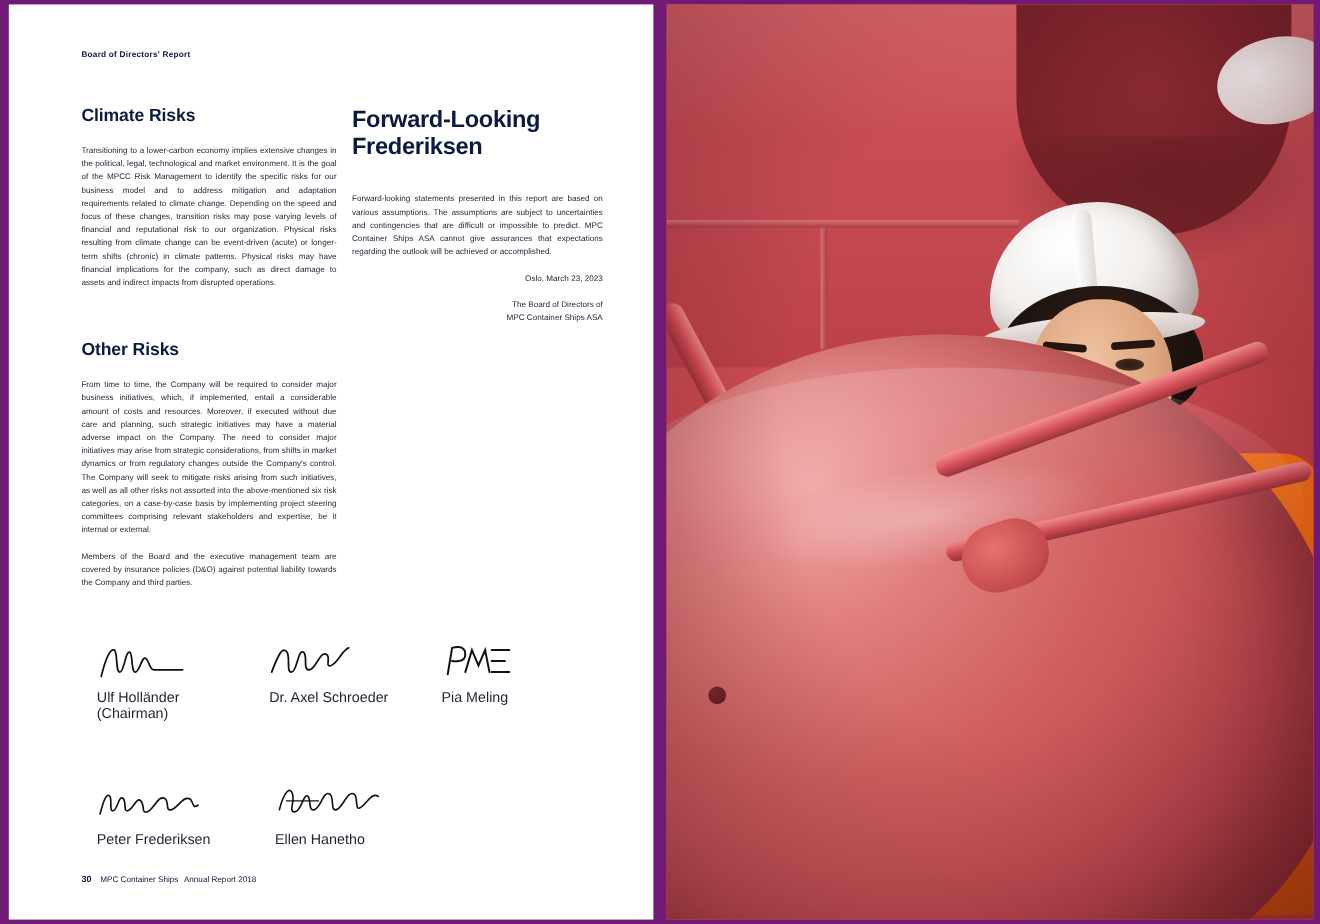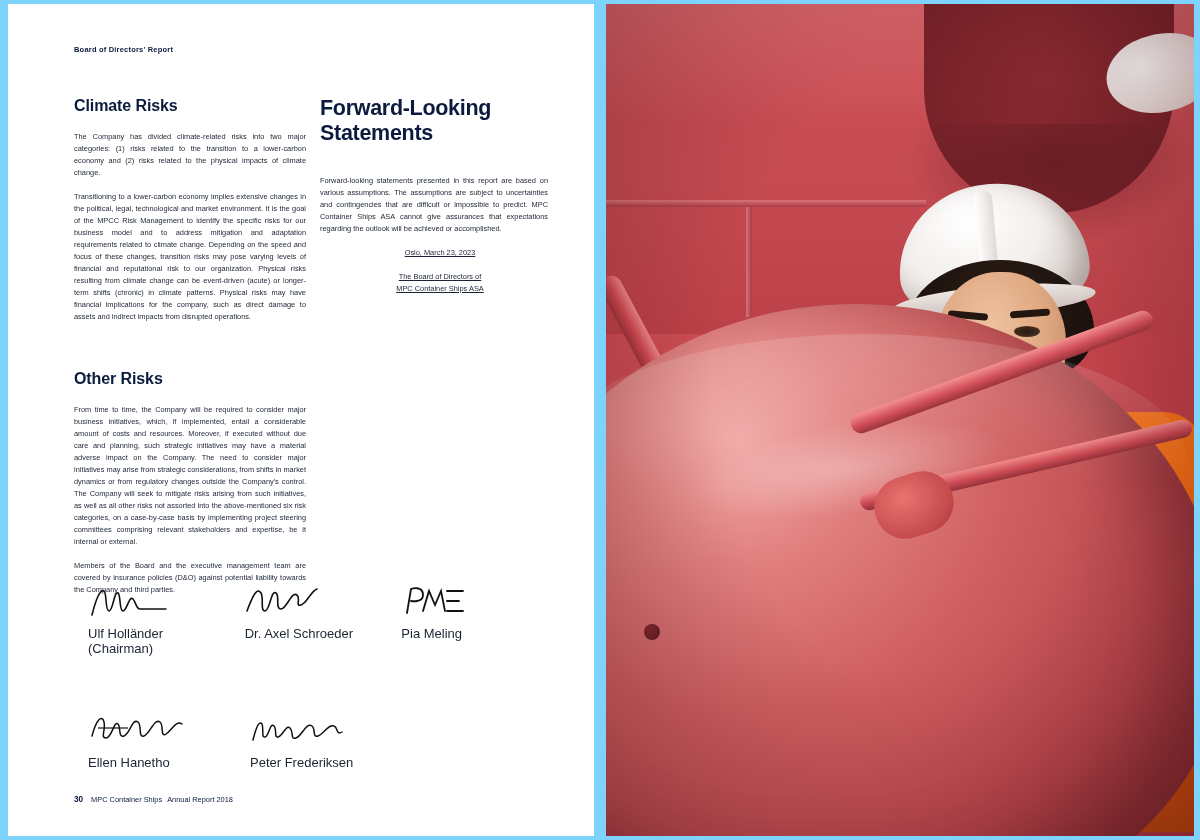--- a/index.html
+++ b/index.html
@@ -11,21 +11,21 @@
   body {
     width: 1200px;
     height: 840px;
     font-family: "Liberation Sans", sans-serif;
     overflow: hidden;
   }
   .page {
     position: relative;
     width: 1200px;
     height: 840px;
-    background: #7dd3fc;
+    background: #701a75;
   }
   .paper {
     position: absolute;
     left: 8px;
     top: 4px;
     width: 586px;
     height: 832px;
     background: #ffffff;
   }
   .photo-panel {
@@ -83,22 +83,21 @@
     color: #1b2433;
     text-align: justify;
   }
   p.body:last-child { margin-bottom: 0; }
   .gap-lg { height: 34px; }
   p.plain {
     margin: 0 0 12px 12px;
     font-size: 7.4px;
     line-height: 1.62;
     color: #1b2433;
-    text-align: center;
-    text-decoration: underline;
+    text-align: right;
   }
   .sign-block {
     position: absolute;
     left: 66px;
     top: 575px;
     width: 470px;
   }
   .sign-row {
     display: flex;
     width: 100%;
@@ -370,32 +369,31 @@
 <body>
 
 <div class="page">
 
   <div class="paper">
 
     <div class="running-head">Board of Directors' Report</div>
 
     <div class="col-left">
       <h2 class="section">Climate Risks</h2>
-      <p class="body">The Company has divided climate-related risks into two major categories: (1) risks related to the transition to a lower-carbon economy and (2) risks related to the physical impacts of climate change.</p>
       <p class="body">Transitioning to a lower-carbon economy implies extensive changes in the political, legal, technological and market environment. It is the goal of the MPCC Risk Management to identify the specific risks for our business model and to address mitigation and adaptation requirements related to climate change. Depending on the speed and focus of these changes, transition risks may pose varying levels of financial and reputational risk to our organization. Physical risks resulting from climate change can be event-driven (acute) or longer-term shifts (chronic) in climate patterns. Physical risks may have financial implications for the company, such as direct damage to assets and indirect impacts from disrupted operations.</p>
 
       <div class="gap-lg"></div>
 
       <h2 class="section">Other Risks</h2>
       <p class="body">From time to time, the Company will be required to consider major business initiatives, which, if implemented, entail a considerable amount of costs and resources. Moreover, if executed without due care and planning, such strategic initiatives may have a material adverse impact on the Company. The need to consider major initiatives may arise from strategic considerations, from shifts in market dynamics or from regulatory changes outside the Company's control. The Company will seek to mitigate risks arising from such initiatives, as well as all other risks not assorted into the above-mentioned six risk categories, on a case-by-case basis by implementing project steering committees comprising relevant stakeholders and expertise, be it internal or external.</p>
       <p class="body">Members of the Board and the executive management team are covered by insurance policies (D&amp;O) against potential liability towards the Company and third parties.</p>
     </div>
 
     <div class="col-right">
-      <h1 class="bigtitle">Forward-Looking Statements</h1>
+      <h1 class="bigtitle">Forward-Looking Frederiksen</h1>
       <p class="body">Forward-looking statements presented in this report are based on various assumptions. The assumptions are subject to uncertainties and contingencies that are difficult or impossible to predict. MPC Container Ships ASA cannot give assurances that expectations regarding the outlook will be achieved or accomplished.</p>
       <p class="plain">Oslo, March 23, 2023</p>
       <p class="plain" style="margin-bottom:0">The Board of Directors of</p>
       <p class="plain">MPC Container Ships ASA</p>
     </div>
 
     <div class="sign-block">
 
       <div class="sign-row">
         <div class="sign-cell">
@@ -423,33 +421,33 @@
             </svg>
           </div>
           <div class="sign-name">Pia Meling</div>
         </div>
       </div>
 
       <div class="sign-row">
         <div class="sign-cell">
           <div class="sig">
             <svg width="100" height="40" viewBox="0 0 100 40">
+              <path d="M3,30 C6,18 9,10 12,14 C14,18 11,28 15,27 C19,26 20,12 24,16 C27,19 24,28 28,27 C33,26 36,14 40,18 C44,22 40,30 46,28 C52,26 56,12 62,16 C66,19 62,28 68,26 C74,24 78,14 84,16 C88,17 86,26 92,22" fill="none" stroke="#111" stroke-width="1.5" stroke-linecap="round"></path>
+            </svg>
+          </div>
+          <div class="sign-name">Peter Frederiksen</div>
+        </div>
+        <div class="sign-cell">
+          <div class="sig">
+            <svg width="100" height="40" viewBox="0 0 100 40">
               <path d="M4,26 C8,10 14,4 16,12 C18,20 12,28 18,28 C24,28 26,10 30,14 C33,17 30,28 36,26 C42,24 44,8 50,12 C54,15 50,28 56,26 C62,24 66,8 72,12 C76,15 72,28 78,24 C84,20 88,10 94,14" fill="none" stroke="#111" stroke-width="1.5" stroke-linecap="round"></path>
               <path d="M10,18 L40,18" fill="none" stroke="#111" stroke-width="1.2"></path>
             </svg>
           </div>
           <div class="sign-name">Ellen Hanetho</div>
-        </div>
-        <div class="sign-cell">
-          <div class="sig">
-            <svg width="100" height="40" viewBox="0 0 100 40">
-              <path d="M3,30 C6,18 9,10 12,14 C14,18 11,28 15,27 C19,26 20,12 24,16 C27,19 24,28 28,27 C33,26 36,14 40,18 C44,22 40,30 46,28 C52,26 56,12 62,16 C66,19 62,28 68,26 C74,24 78,14 84,16 C88,17 86,26 92,22" fill="none" stroke="#111" stroke-width="1.5" stroke-linecap="round"></path>
-            </svg>
-          </div>
-          <div class="sign-name">Peter Frederiksen</div>
         </div>
       </div>
 
     </div>
 
     <div class="footer">
       <span class="pg">30</span><span class="brand">MPC Container Ships</span><span class="rep">Annual Report 2018</span>
     </div>
 
   </div>

